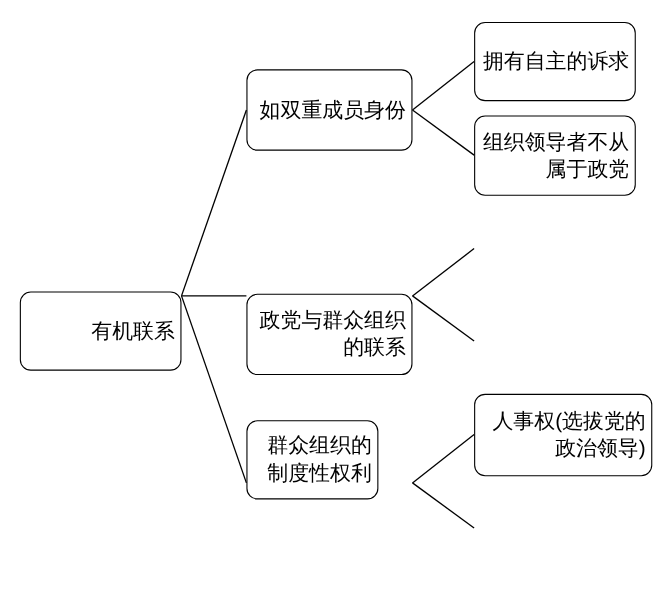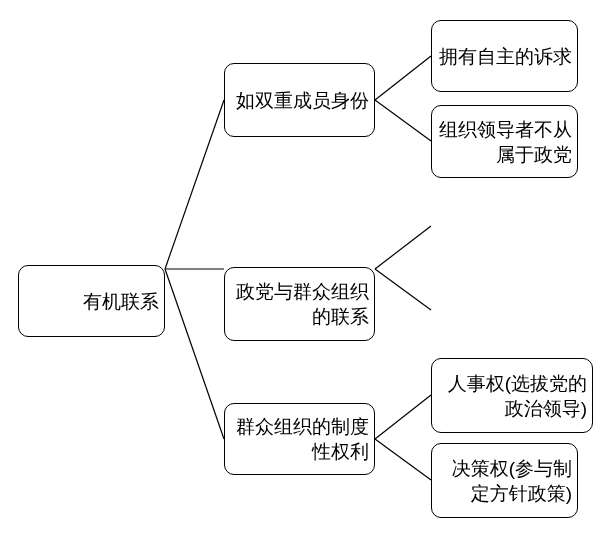--- a/index.html
+++ b/index.html
@@ -66,35 +66,32 @@
   </div>
 
   <div class="node" style="left:224px; top:63px; width:151px; height:74px;">
     <span class="node-label">如双重成员身份</span>
   </div>
 
   <div class="node" style="left:224px; top:233px; width:151px; height:74px;margin-top:34px;">
     <span class="node-label">政党与群众组织的联系</span>
   </div>
 
-  <div class="node" style="left:224px; top:403px; width:151px; height:72px;">
+  <div class="node" style="left:224px; top:382px; width:120px; height:72px;">
     <span class="node-label">群众组织的制度性权利</span>
   </div>
 
   <div class="node" style="left:431px; top:20px; width:147px; height:72px;">
     <span class="node-label">拥有自主的诉求</span>
   </div>
 
   <div class="node" style="left:431px; top:105px; width:147px; height:73px;">
     <span class="node-label">组织领导者不从属于政党</span>
   </div>
 
 
 
   <div class="node" style="left:431px; top:358px; width:162px; height:75px;">
     <span class="node-label">人事权(选拔党的政治领导)</span>
   </div>
 
-  <div class="node" style="left:431px; top:443px; width:147px; height:75px;">
-    <span class="node-label">决策权(参与制定方针政策)</span>
-  </div>
 
 </div>
 
 </body></html>

